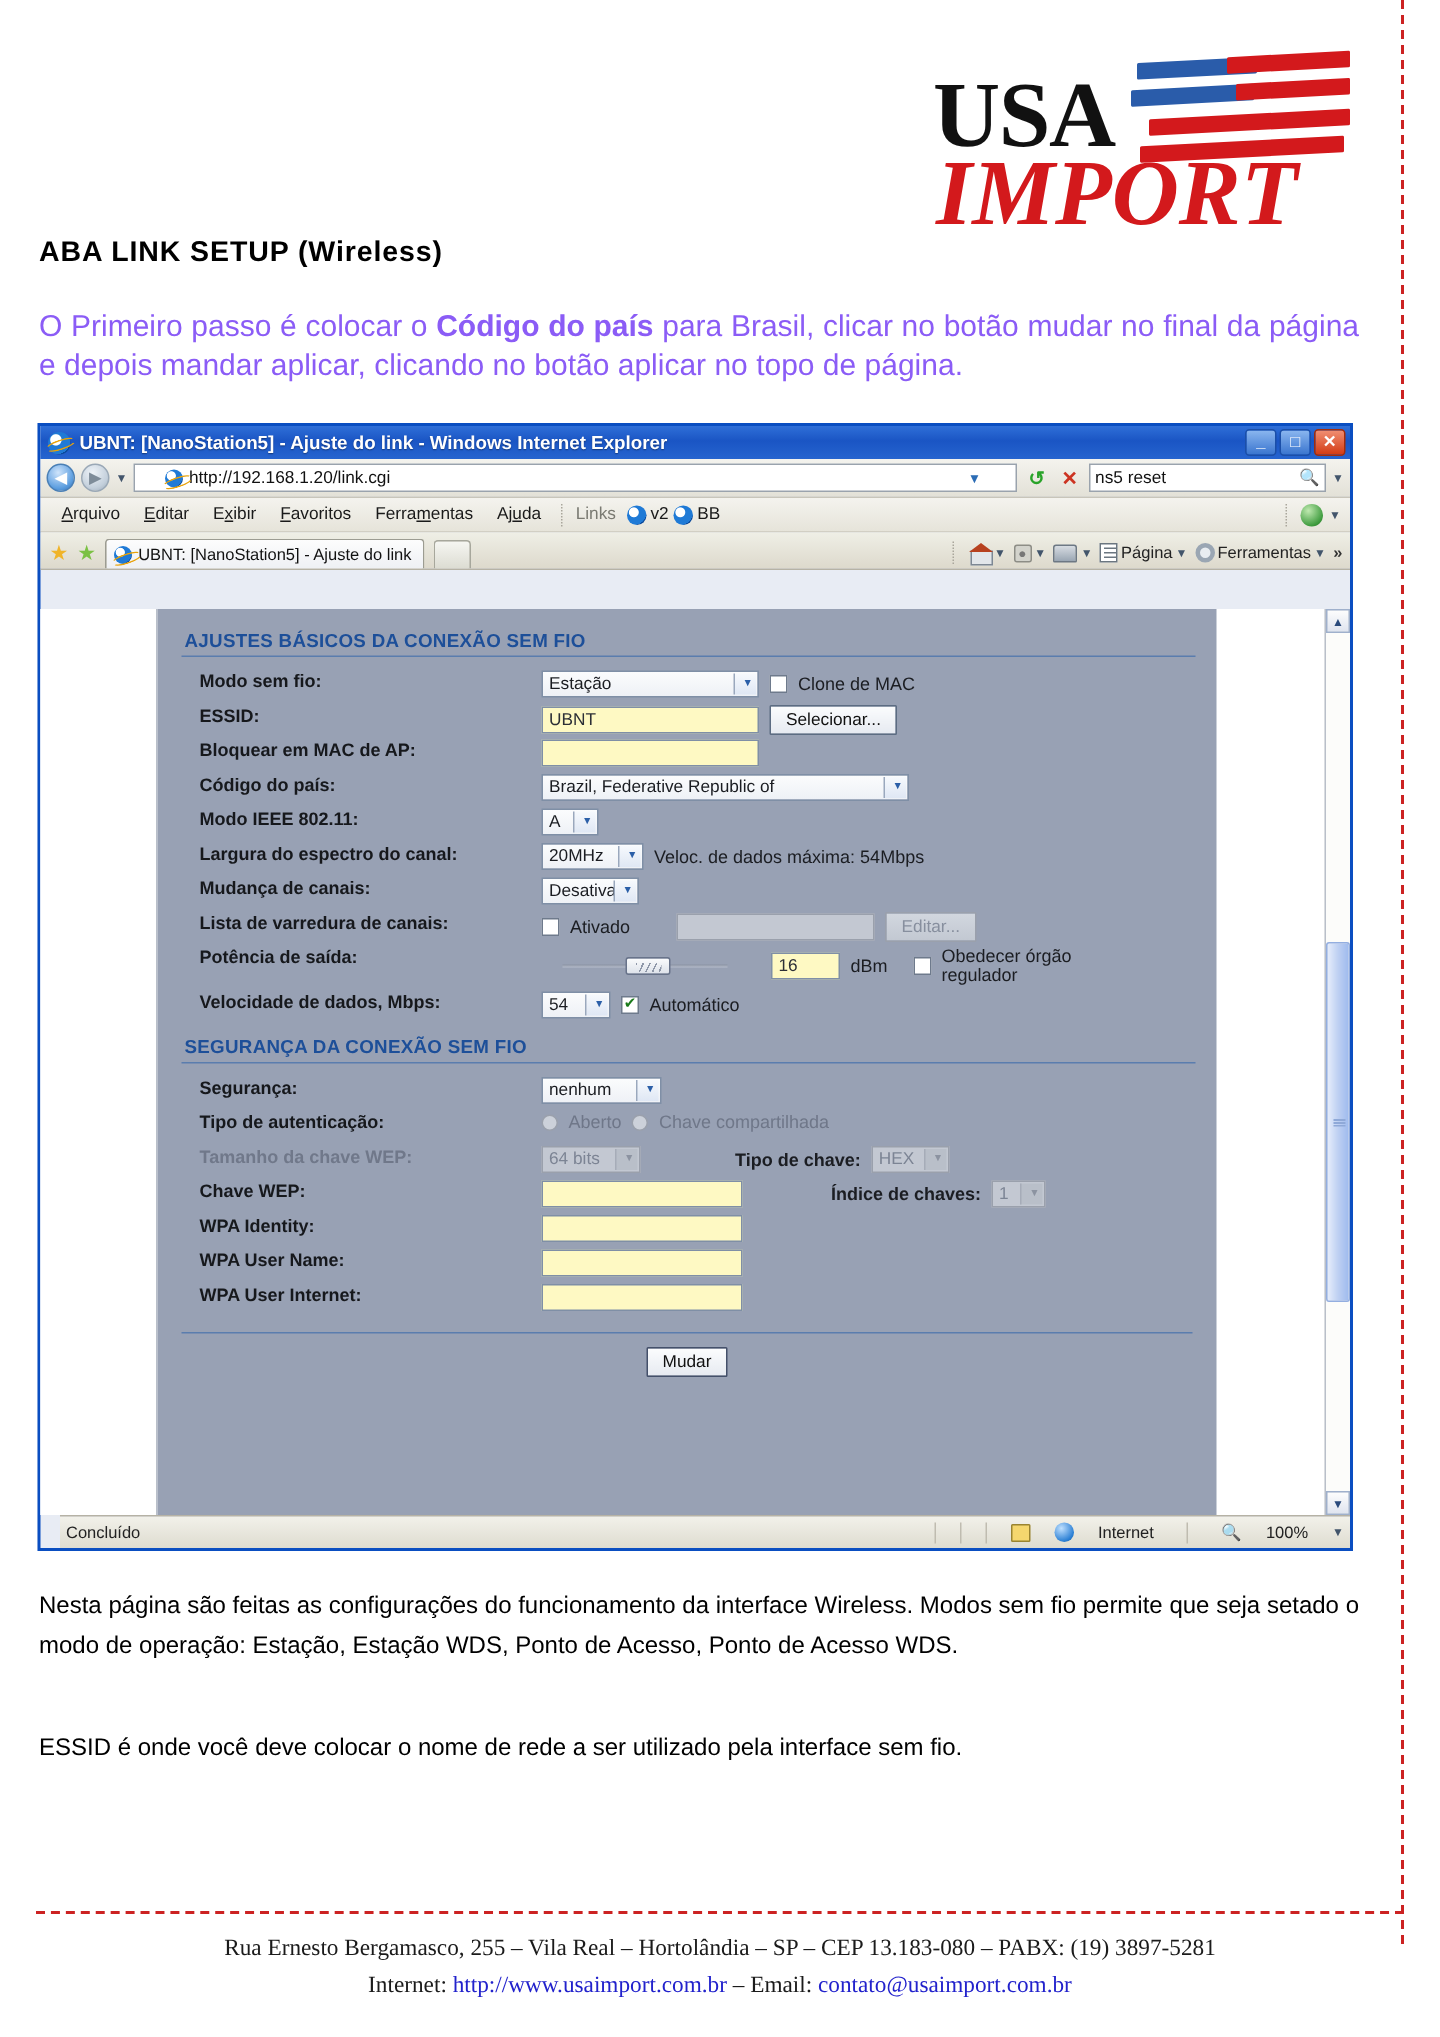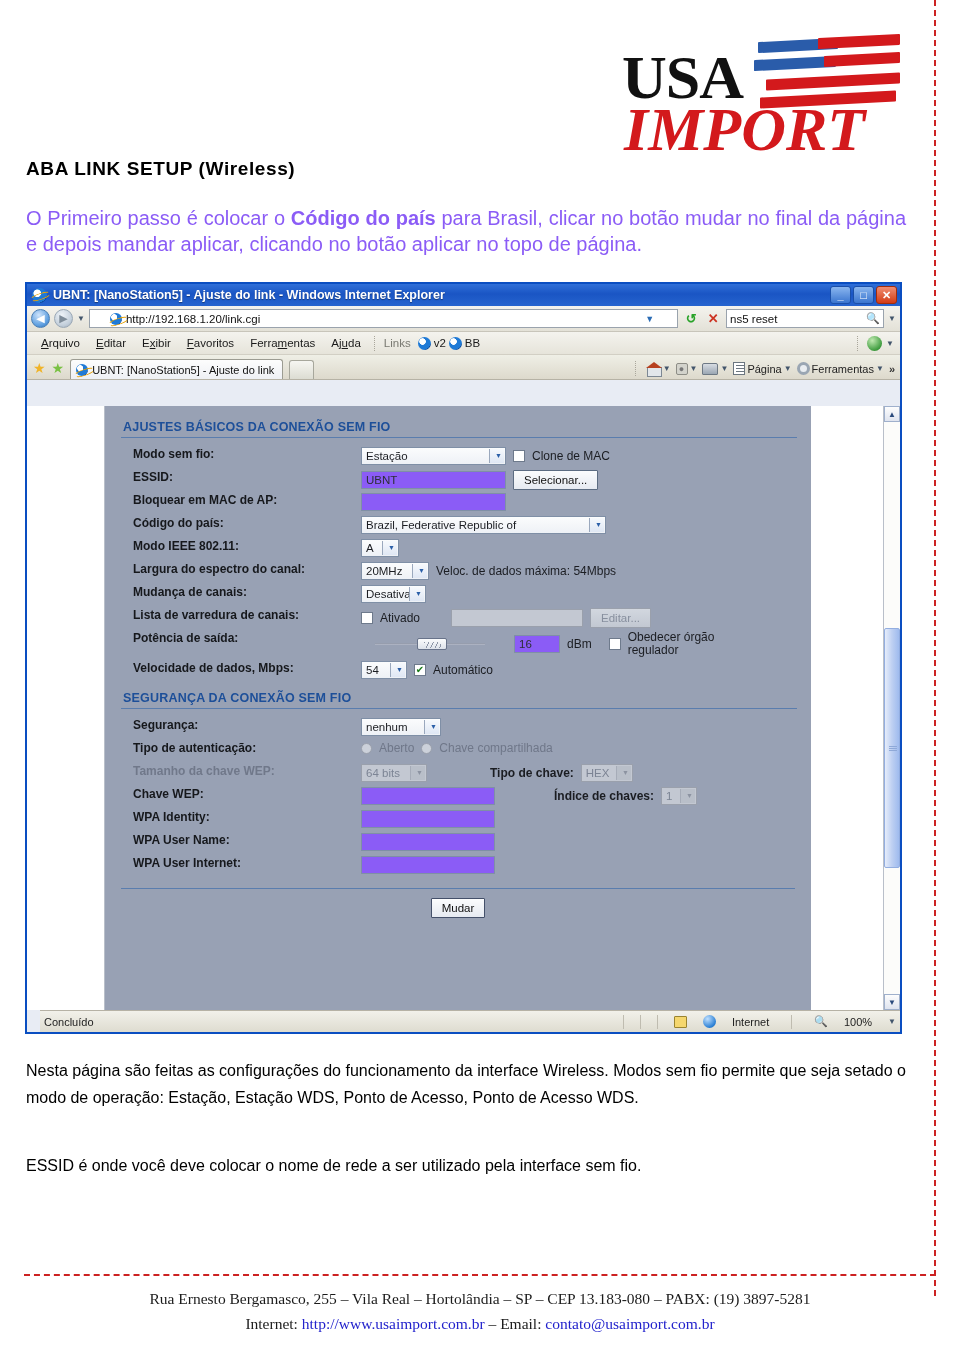--- a/index.html
+++ b/index.html
@@ -251,21 +251,21 @@
     content:"\25BC"; position:absolute; right:3px; top:50%; margin-top:-4px;
     font-size:7px; color:#2b5fa8;
   }
   .sel .dbox{ position:absolute; right:1px; top:1px; bottom:1px; width:15px;
     background:linear-gradient(#f6f9fd,#dfe7f4); border-left:1px solid #9aa8bd;}
   .sel.dis { background:#c3c8d2; border-color:#9aa0ac; color:#7c8494; }
   .sel.dis::after{ color:#8c93a1; }
   .sel.dis .dbox{ background:#b9bfc9; border-left-color:#a6acb8;}
 
   .txt {
-    height:18px; background:#8b5cf6; border:1px solid #7f8fa6;
+    height:18px; background:#fef9c3; border:1px solid #7f8fa6;
     font-size:11.5px; color:#2c2f36; padding:0 4px;
     display:inline-flex; align-items:center; font-family:"Liberation Sans", sans-serif;
   }
   .txt.dis { background:#c3c8d2; border-color:#9aa0ac; }
 
   .cb {
     width:12px; height:12px; background:#fff; border:1px solid #6e7a8c;
     display:inline-flex; align-items:center; justify-content:center;
     font-size:10px; color:#1a7a1a; flex:none;
   }

